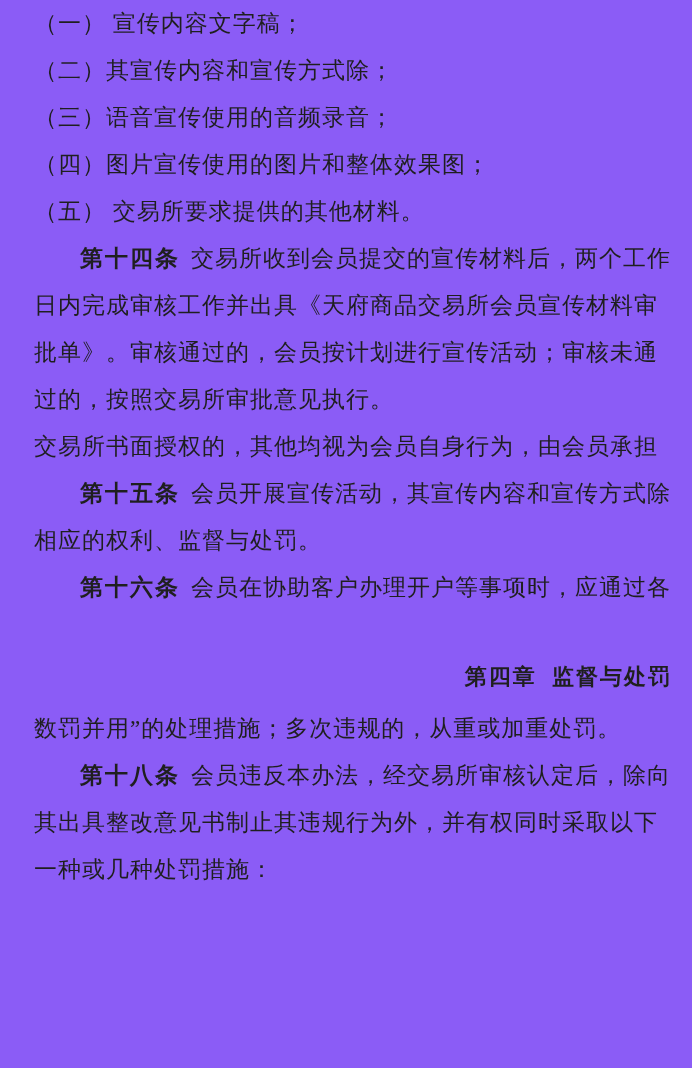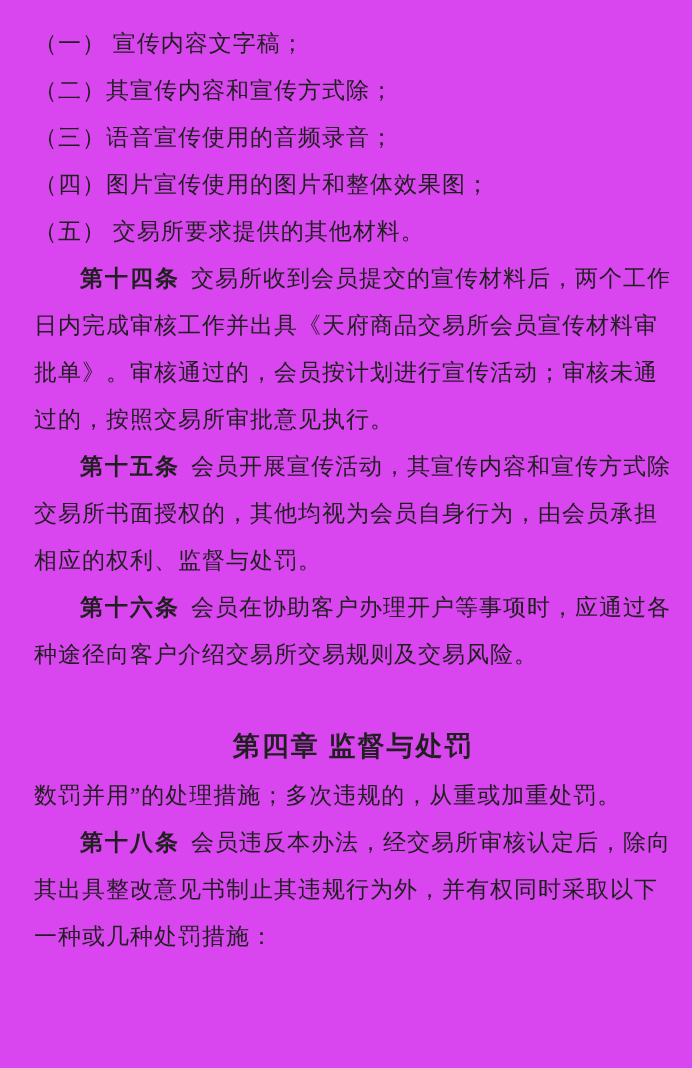--- a/index.html
+++ b/index.html
@@ -5,22 +5,22 @@
   html, body {
     margin: 0;
     padding: 0;
     background: #ffffff;
   }
   .page {
     position: relative;
     width: 692px;
     height: 1068px;
     box-sizing: border-box;
-    background: #d946ef;
-    padding: 20px 20px 0 34px;
+    background: #8b5cf6;
+    padding: 0 20px 0 34px;
     color: #1f1f1f;
     font-family: "Liberation Serif", "DejaVu Serif", serif;
     overflow: hidden;
   }
   .line {
     height: 47px;
     line-height: 47px;
     font-size: 23px;
     white-space: nowrap;
     letter-spacing: 1px;
@@ -31,24 +31,24 @@
   .article-num {
     font-weight: bold;
     margin-right: 11px;
     letter-spacing: 2px;
     text-align: center;
   }
   .chapter-heading {
     margin-top: 42px;
     height: 52px;
     line-height: 52px;
-    text-align: center;
-    font-family: Liberation Serif, serif;
+    text-align: right;
+    font-family: Liberation Mono, monospace;
     font-weight: bold;
-    font-size: 27px;
+    font-size: 22px;
     letter-spacing: 2px;
     white-space: nowrap;
   }
 </style>
 </head>
 <body>
 
 <div class="page">
 
   <div class="line">（一） 宣传内容文字稿；</div>
@@ -57,30 +57,29 @@
   <div class="line">（四）图片宣传使用的图片和整体效果图；</div>
   <div class="line">（五） 交易所要求提供的其他材料。</div>
 
   <div class="line indent">
     <span class="article-num">第十四条</span><span>交易所收到会员提交的宣传材料后，两个工作</span>
   </div>
   <div class="line">日内完成审核工作并出具《天府商品交易所会员宣传材料审</div>
   <div class="line">批单》。审核通过的，会员按计划进行宣传活动；审核未通</div>
   <div class="line">过的，按照交易所审批意见执行。</div>
 
+  <div class="line">交易所书面授权的，其他均视为会员自身行为，由会员承担</div>
   <div class="line indent">
     <span class="article-num">第十五条</span><span>会员开展宣传活动，其宣传内容和宣传方式除</span>
   </div>
-  <div class="line">交易所书面授权的，其他均视为会员自身行为，由会员承担</div>
   <div class="line">相应的权利、监督与处罚。</div>
 
   <div class="line indent">
     <span class="article-num">第十六条</span><span>会员在协助客户办理开户等事项时，应通过各</span>
   </div>
-  <div class="line">种途径向客户介绍交易所交易规则及交易风险。</div>
 
   <div class="chapter-heading">第四章 监督与处罚</div>
 
   <div class="line">数罚并用”的处理措施；多次违规的，从重或加重处罚。</div>
 
   <div class="line indent">
     <span class="article-num">第十八条</span><span>会员违反本办法，经交易所审核认定后，除向</span>
   </div>
   <div class="line">其出具整改意见书制止其违规行为外，并有权同时采取以下</div>
   <div class="line">一种或几种处罚措施：</div>

